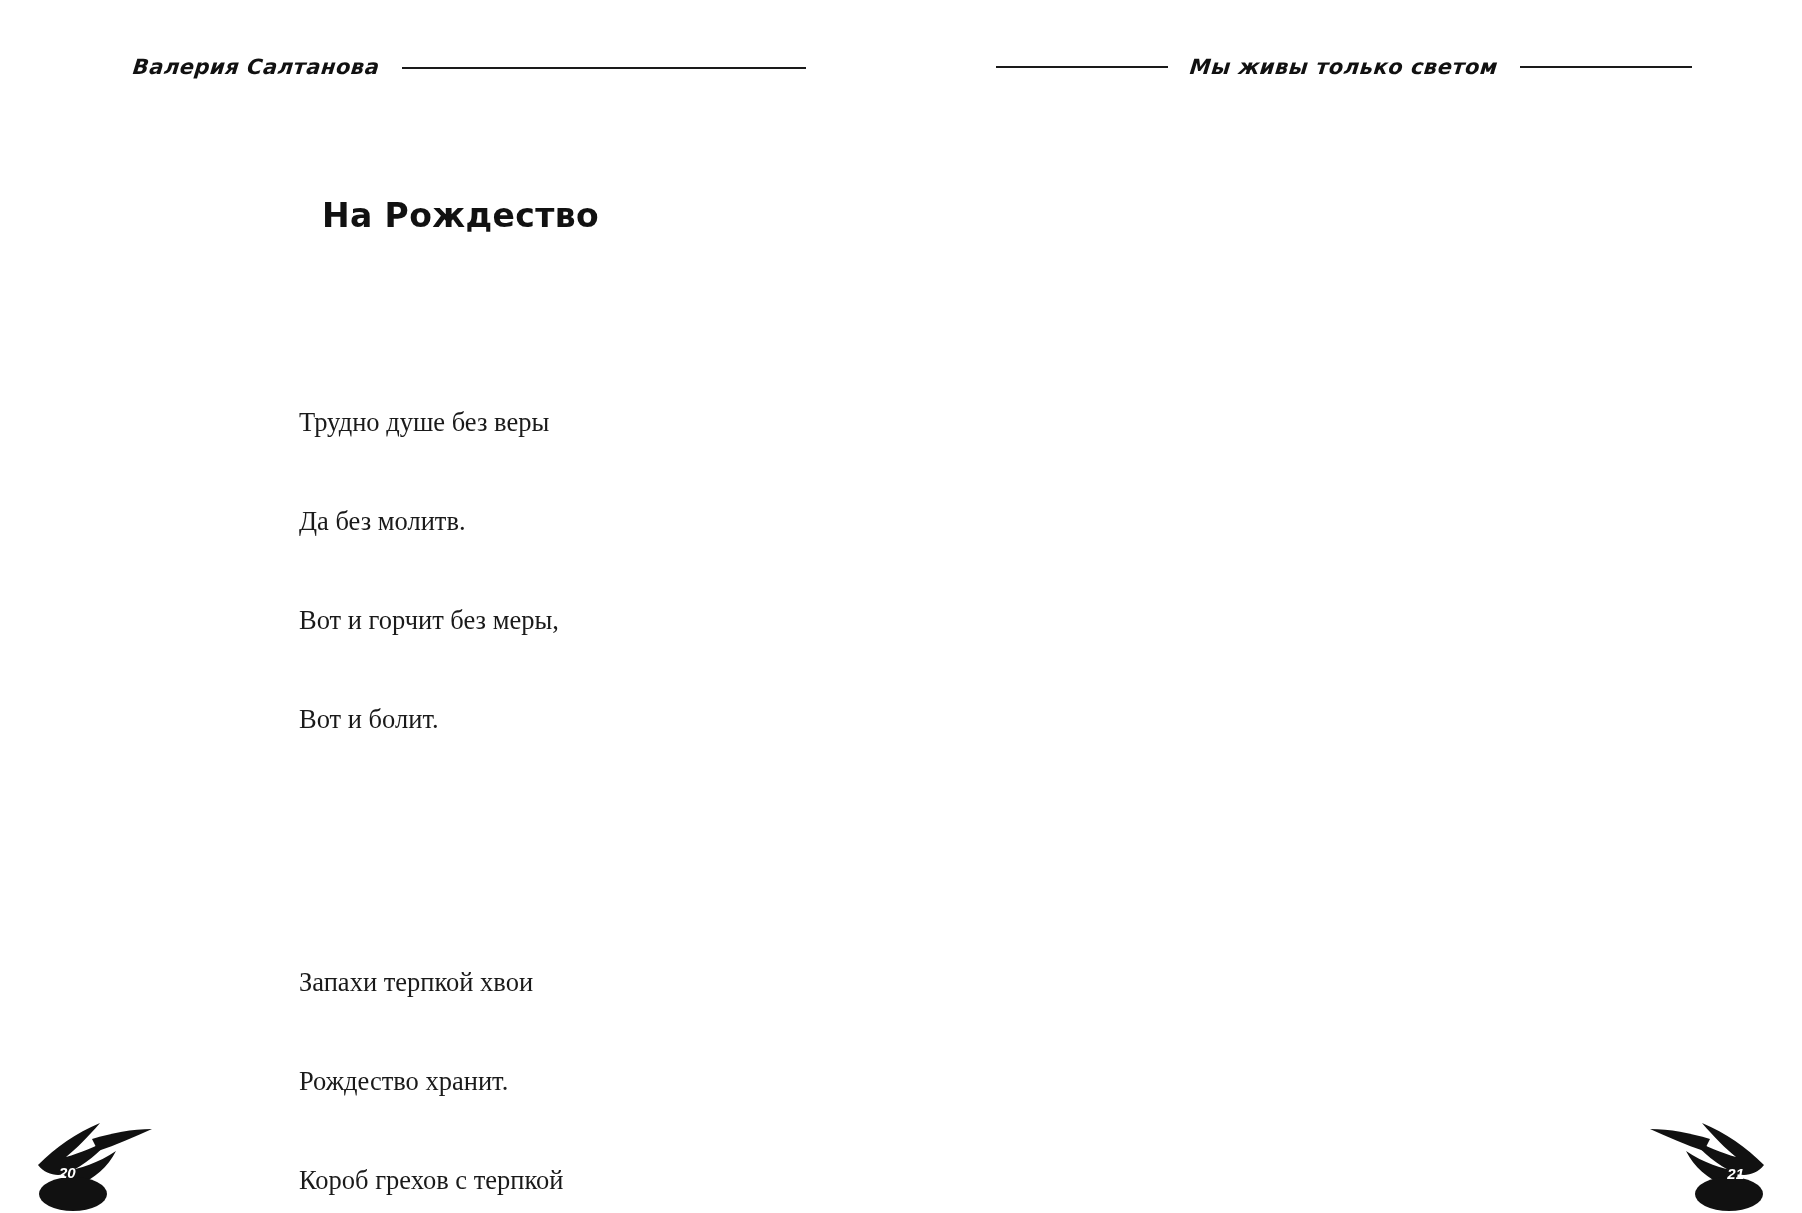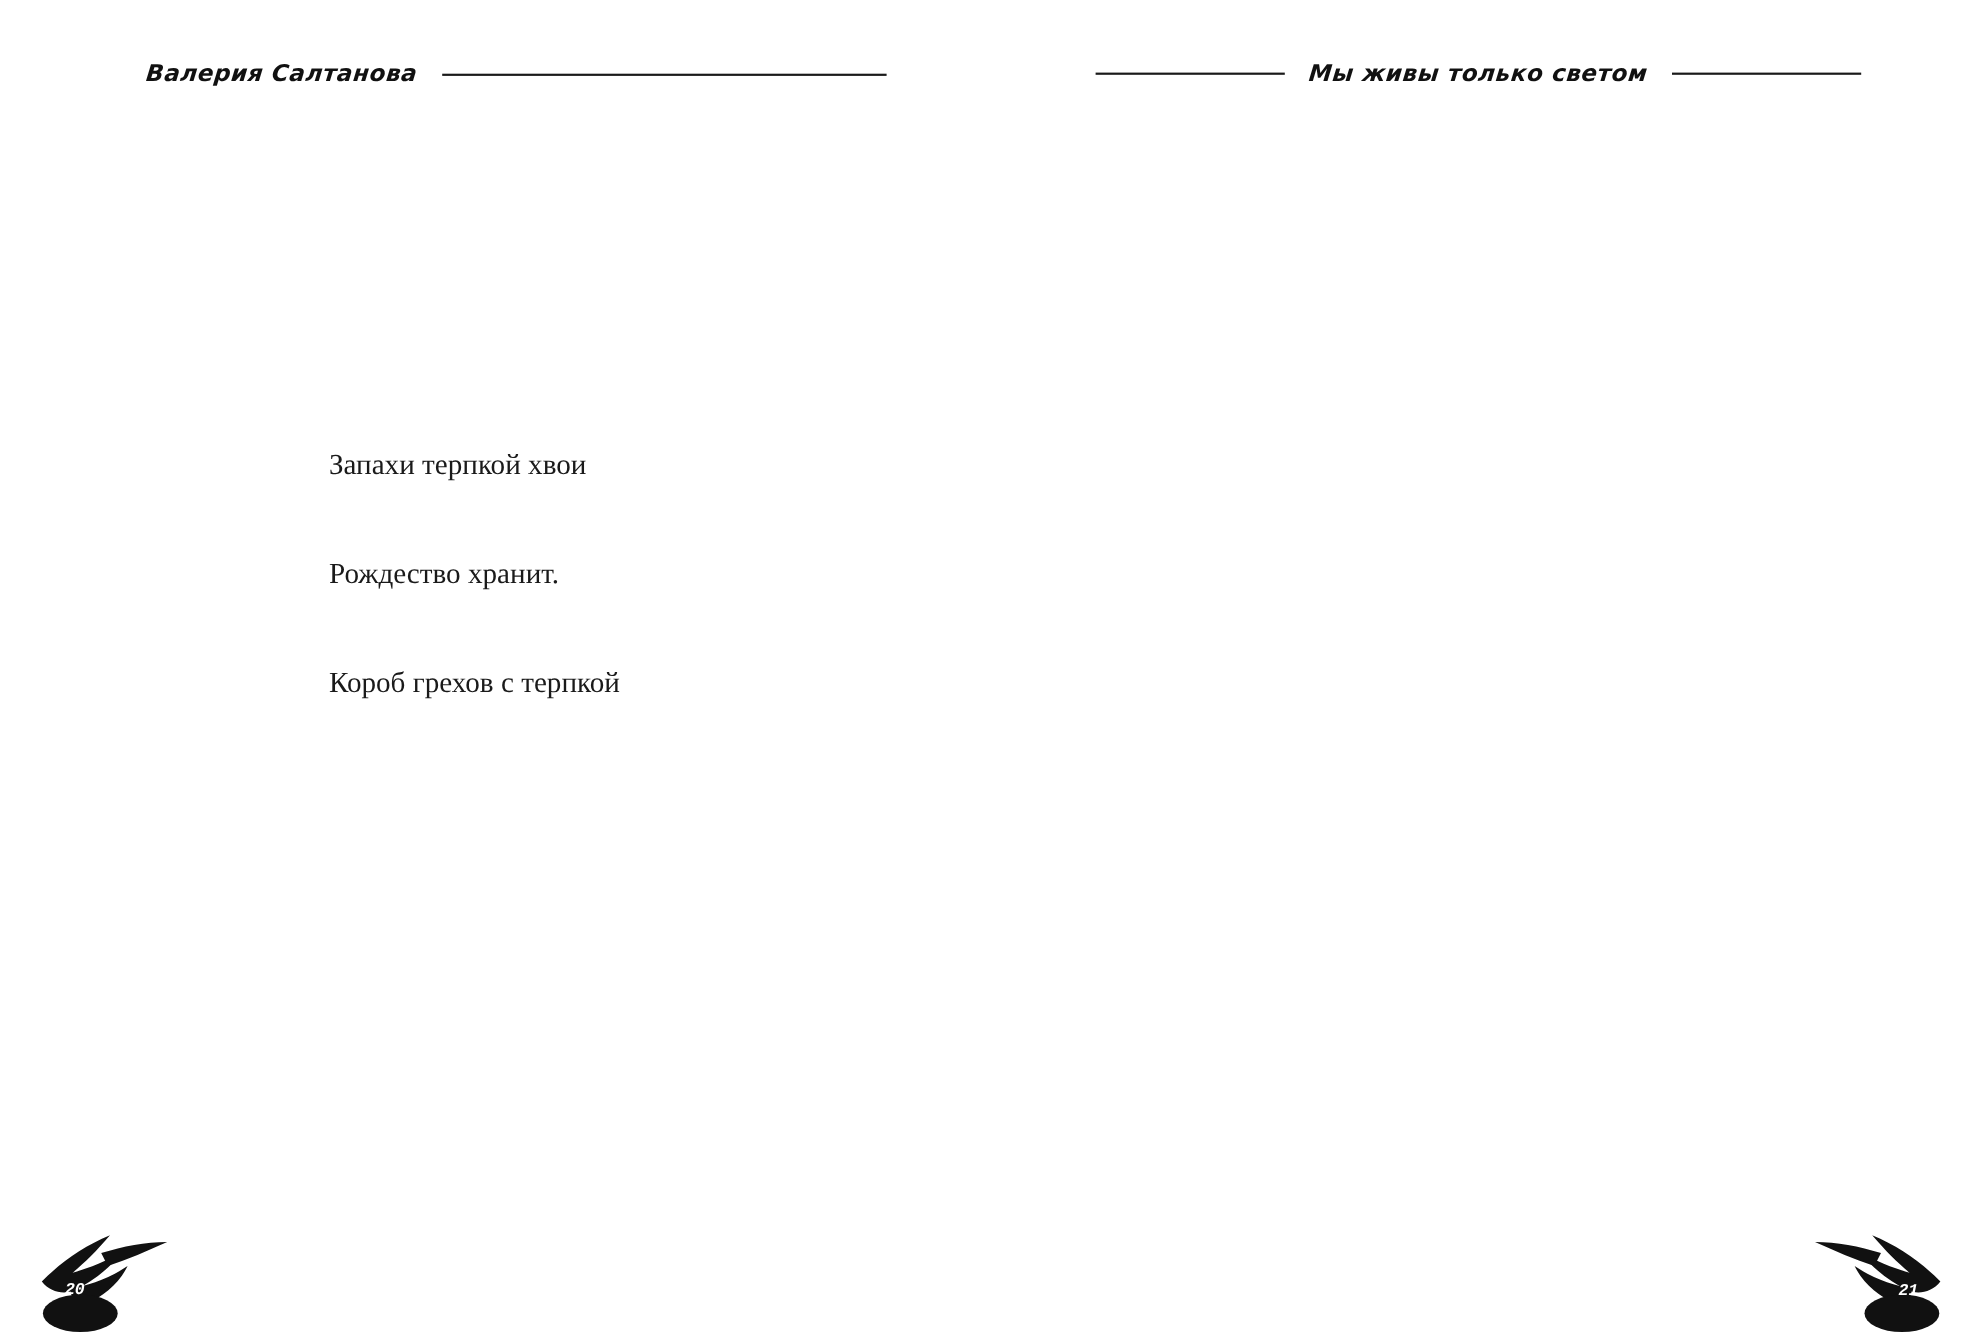--- a/index.html
+++ b/index.html
@@ -94,43 +94,50 @@
     position: absolute;
     bottom: 0;
     width: 140px;
     height: 120px;
   }
   .folio.left { left: 28px; }
   .folio.right { right: 28px; }
   .folio svg { display: block; }
   .folio-num {
     position: absolute;
-    font-family: Liberation Mono, monospace;
+    font-family: Liberation Sans, sans-serif;
     font-style: italic;
     font-size: 15px;
     color: #ffffff;
     font-weight: bold;
   }
   .folio.left .folio-num { left: 31px; bottom: 32px; }
   .folio.right .folio-num { right: 30px; bottom: 31px; text-align: center; }
 </style>
 </head>
 <body>
 
 <div class="spread">
 
   <div class="page">
 
     <div class="runhead left">
       <span class="rh-text">Валерия Салтанова</span>
       <span class="rh-rule"></span>
     </div>
 
+    <div class="poem-title">На Рождество</div>
 
     <div class="verse left-col">
+      <div class="stanza">
+        <span class="line">Трудно душе без веры</span>
+        <span class="line">Да без молитв.</span>
+        <span class="line">Вот и горчит без меры,</span>
+        <span class="line">Вот и болит.</span>
+      </div>
       <div class="stanza">
         <span class="line">Запахи терпкой хвои</span>
         <span class="line">Рождество хранит.</span>
         <span class="line">Короб грехов с терпкой</span>
         
       </div>
       
     </div>
 
     <div class="folio left">

